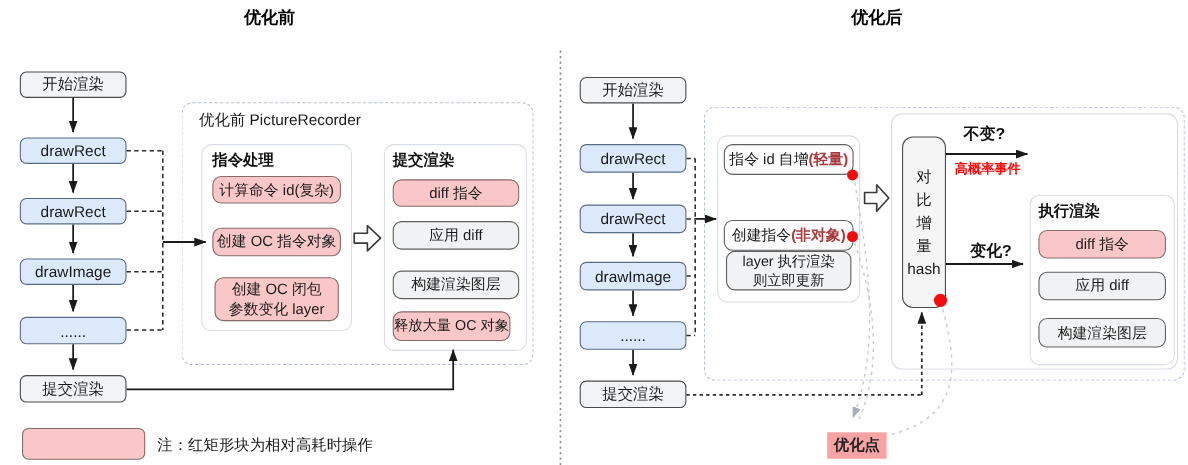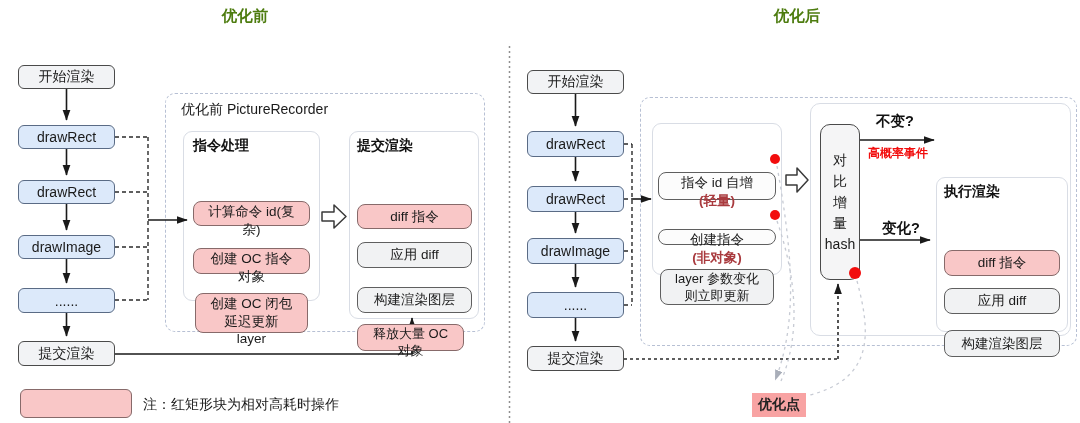--- a/index.html
+++ b/index.html
@@ -5,33 +5,33 @@
   :root{
     --pink-fill:#f9c7c7; --pink-border:#876a6a; --blue-fill:#dce9fa; --blue-border:#5a6b85;
     --gray-fill:#f2f3f5; --dark-border:#4a4a4a; --light-border:#d9dde5; --dash-border:#b7c0d4;
     --accent-red:#f20d0d; --dark-red:#a93a3e; --optimize-fill:#f8a3a3; --curve-gray:#c7cbd4;
     --divider-gray:#8f8f8f;
   }
   html,body{margin:0;padding:0;background:#fff;}
   .stage{position:relative;width:1080px;height:423px;background:#fff;overflow:hidden;
          font-family:"Liberation Sans",sans-serif;color:#1a1a1a;}
   svg.overlay{position:absolute;left:0;top:0;z-index:2;}
-  .panel-title{position:absolute;z-index:4;font-size:15.5px;font-weight:bold;text-align:center;color:#4d7c0f;}
+  .panel-title{position:absolute;z-index:4;font-size:15.5px;font-weight:bold;text-align:center;color:#000000;}
   .node{position:absolute;z-index:3;display:flex;align-items:center;justify-content:center;
         border-radius:6px;font-size:14px;box-sizing:border-box;background:var(--gray-fill);
         border:1.6px solid var(--dark-border);}
   .node-blue{background:var(--blue-fill);border:1.5px solid var(--blue-border);}
   .container-dashed{position:absolute;z-index:1;border:1.5px dashed var(--dash-border);border-radius:10px;background:transparent;box-sizing:border-box;}
   .container-solid{position:absolute;z-index:1;border:1.5px solid var(--light-border);border-radius:10px;background:#fff;box-sizing:border-box;}
   .subgroup{position:absolute;z-index:1;border:1.5px solid var(--light-border);border-radius:9px;background:#fff;box-sizing:border-box;}
   .group-label{position:absolute;z-index:4;font-size:14px;color:#1a1a1a;white-space:nowrap;}
   .group-title{position:absolute;z-index:4;font-size:14px;font-weight:600;color:#111;white-space:nowrap;}
   .pill{position:absolute;z-index:3;display:flex;align-items:center;justify-content:center;
         border-radius:8px;font-size:13.5px;box-sizing:border-box;text-align:center;line-height:1.3;
-        flex-direction:row;flex-wrap:wrap;padding:1px 13px;margin-top:41px;}
+        flex-direction:row;flex-wrap:wrap;padding:1px 0;}
   .pill-pink{background:var(--pink-fill);border:1.5px solid var(--pink-border);text-align:center;}
   .pill-gray{background:#f1f2f3;border:1.4px solid #5f5f5f;}
   .pill-white{background:#fcfcfc;border:1.4px solid #5f5f5f;}
   .pill .accent{color:var(--dark-red);font-weight:bold;}
   .two-line span{display:block;width:100%;}
   .hash-box{position:absolute;z-index:3;display:flex;flex-direction:column;align-items:center;justify-content:center;
         background:#f5f5f6;border:1.6px solid var(--dark-border);border-radius:10px;font-size:14px;line-height:1.5;}
   .red-dot{position:absolute;z-index:5;border-radius:50%;background:var(--accent-red);}
   .branch-label{position:absolute;z-index:4;font-size:14.5px;font-weight:600;color:#111;}
   .branch-note{position:absolute;z-index:4;font-size:12px;font-weight:bold;color:var(--accent-red);}
@@ -118,21 +118,21 @@
 
   <div class="container-dashed" style="left:165px;top:93px;width:320px;height:239px;"></div>
   <div class="group-label" style="left:181px;top:101px;">优化前 PictureRecorder</div>
 
   <div class="subgroup" style="left:183px;top:131px;width:137px;height:170px;"></div>
   <div class="group-title" style="left:193px;top:137px;">指令处理</div>
   <div class="pill pill-pink" style="left:193px;top:160px;width:117px;height:25px;">计算命令 id(复杂)</div>
   <div class="pill pill-pink" style="left:193px;top:207px;width:117px;height:26px;">创建 OC 指令对象</div>
   <div class="pill pill-pink two-line" style="left:195px;top:252px;width:113px;height:40px;">
     <span>创建 OC 闭包</span>
-    <span>延迟更新 layer</span>
+    <span>参数变化 layer</span>
   </div>
 
   <div class="subgroup" style="left:349px;top:131px;width:130px;height:188px;"></div>
   <div class="group-title" style="left:357px;top:137px;">提交渲染</div>
   <div class="pill pill-pink" style="left:357px;top:163px;width:115px;height:25px;">diff 指令</div>
   <div class="pill pill-gray" style="left:357px;top:201px;width:115px;height:26px;">应用 diff</div>
   <div class="pill pill-gray" style="left:357px;top:246px;width:115px;height:26px;">构建渲染图层</div>
   <div class="pill pill-pink" style="left:357px;top:283px;width:107px;height:27px;font-size:13px;">释放大量 OC 对象</div>
 
   <div class="legend-swatch" style="left:20px;top:389px;width:110px;height:27px;"></div>
@@ -145,26 +145,26 @@
   <div class="node node-blue" style="left:527px;top:292px;width:97px;height:26px;">......</div>
   <div class="node" style="left:527px;top:346px;width:97px;height:25px;">提交渲染</div>
 
   <div class="container-dashed" style="left:640px;top:97px;width:437px;height:249px;"></div>
 
   <div class="subgroup" style="left:652px;top:123px;width:130px;height:152px;"></div>
   <div class="pill pill-white" style="left:658px;top:131px;width:118px;height:28px;">
     <span>指令 id 自增</span>
       <span class="accent">(轻量)</span>
   </div>
-  <div class="pill pill-white" style="left:658px;top:188px;width:118px;height:16px;">
+  <div class="pill pill-white" style="left:658px;top:200px;width:118px;height:28px;">
     <span>创建指令</span>
       <span class="accent">(非对象)</span>
   </div>
   <div class="pill pill-gray two-line" style="left:660px;top:228px;width:114px;height:36px;font-size:13px;">
-    <span>layer 参数变化</span>
+    <span>layer 执行渲染</span>
     <span>则立即更新</span>
   </div>
   <div class="red-dot" style="left:770px;top:154px;width:10px;height:10px;"></div>
   <div class="red-dot" style="left:770px;top:210px;width:10px;height:10px;"></div>
 
   <div class="container-solid" style="left:810px;top:103px;width:261px;height:233px;"></div>
 
   <div class="hash-box" style="left:820px;top:124px;width:38px;height:154px;">
     <span>对</span>
     <span>比</span>

